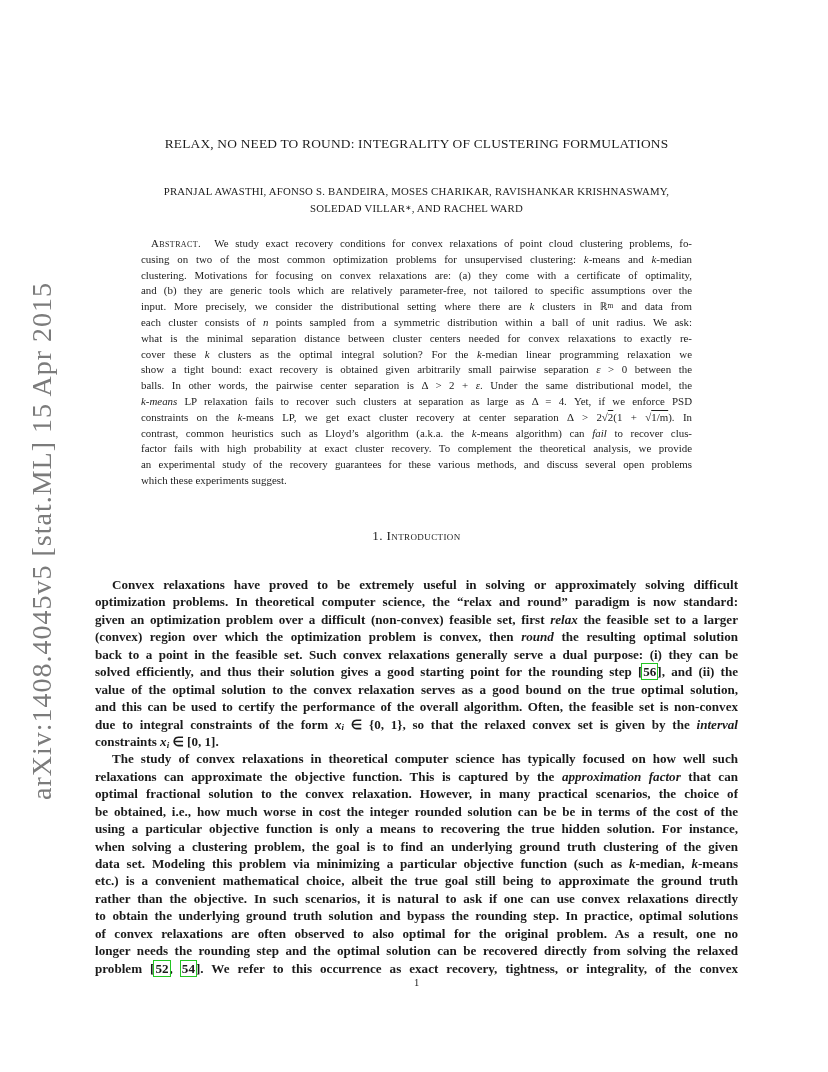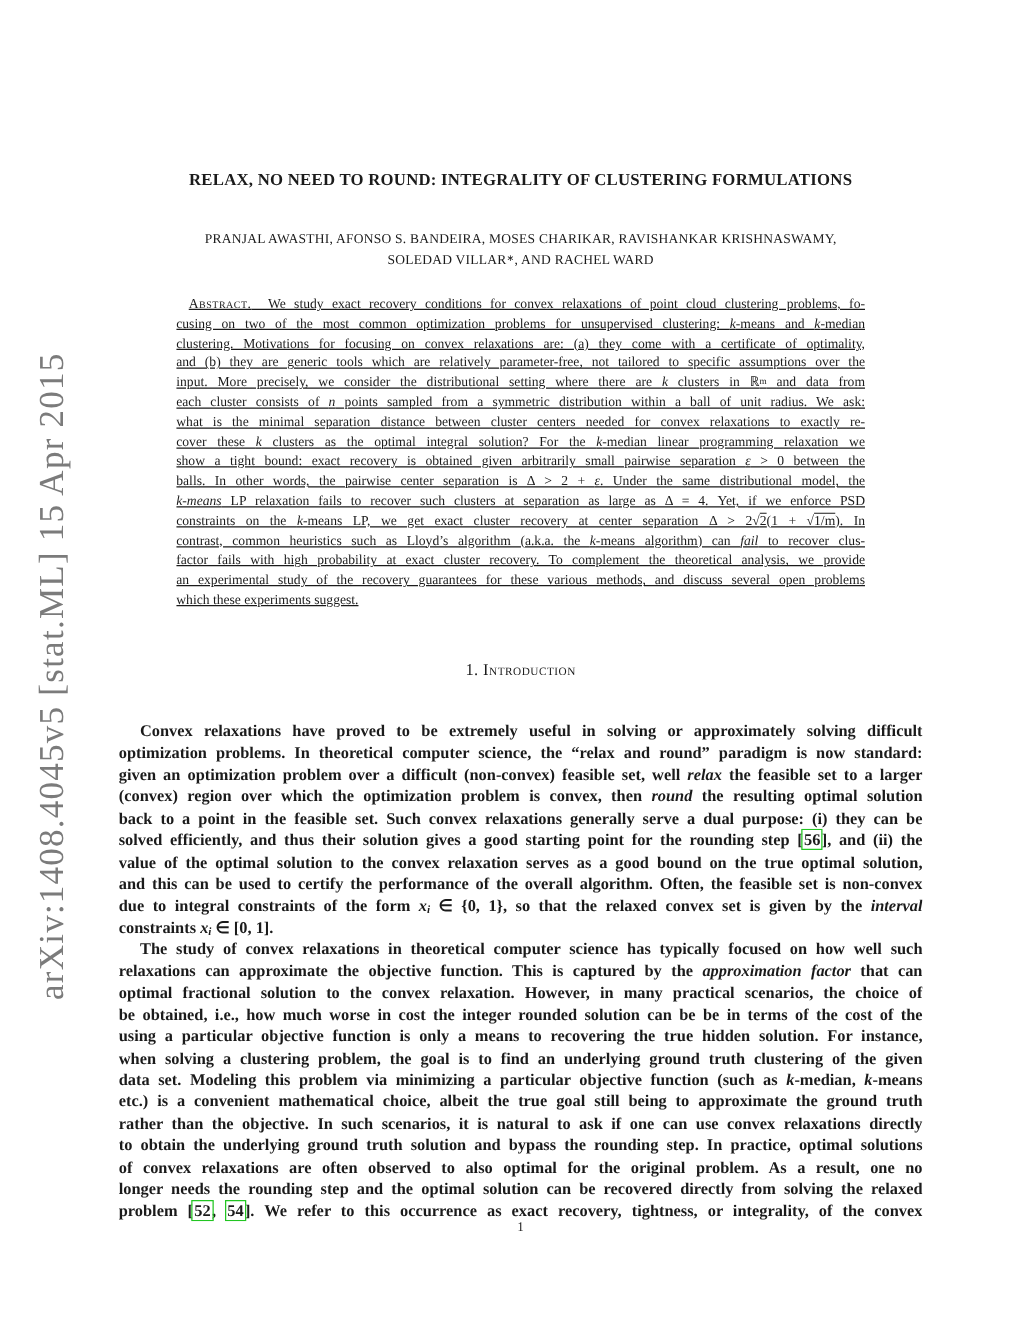--- a/index.html
+++ b/index.html
@@ -9,30 +9,30 @@
     overflow:hidden;
   }
   .stamp {
     position:absolute; left:42px; top:541px;
     transform:translate(-50%,-50%) rotate(-90deg);
     white-space:nowrap; font-size:28px; color:var(--stamp,#7b7b7b);
     letter-spacing:1px;
   }
   .title {
     position:absolute; left:95px; width:643px; top:136px;
-    text-align:center; font-weight:bold; font-size:13.4px; letter-spacing:0.2px;
+    text-align:center; font-weight:normal; font-size:13.4px; letter-spacing:0.2px;
   }
   .authors {
     position:absolute; left:95px; width:643px; top:183px;
     text-align:center; font-size:10.8px; line-height:17.3px; letter-spacing:0.2px;
   }
   .abstract {
     position:absolute; left:141px; width:551px; top:236px; font-size:10.9px;
   }
-  .abstract .rline { height:15.8px; line-height:15.8px;text-decoration:underline; }
+  .abstract .rline { height:15.8px; line-height:15.8px; }
   .abstract .rline.ind { text-indent:10px; }
   .heading {
     position:absolute; left:95px; width:643px; top:528px;
     text-align:center; font-size:13.2px; letter-spacing:0.3px;
   }
   .bodytext {
     position:absolute; left:95px; width:643px; top:576px; font-size:13.1px;
   }
   .bodytext .rline { height:17.45px; line-height:17.45px;font-weight:bold; }
   .bodytext .rline.ind { text-indent:17px; }
@@ -81,21 +81,21 @@
       <div class="rline"><span>an experimental study of the recovery guarantees for these various methods, and discuss several open problems</span></div>
       <div class="rline end"><span>which these experiments suggest.</span></div>
     </div>
 
   <div class="heading"><span>1. </span><span class="seg-sc">Introduction</span></div>
 
   <div class="bodytext">
     <div>
         <div class="rline ind"><span>Convex relaxations have proved to be extremely useful in solving or approximately solving difficult</span></div>
         <div class="rline"><span>optimization problems. In theoretical computer science, the “relax and round” paradigm is now standard:</span></div>
-        <div class="rline"><span>given an optimization problem over a difficult (non-convex) feasible set, well </span><span class="seg-i">relax</span><span> the feasible set to a larger</span></div>
+        <div class="rline"><span>given an optimization problem over a difficult (non-convex) feasible set, first </span><span class="seg-i">relax</span><span> the feasible set to a larger</span></div>
         <div class="rline"><span>(convex) region over which the optimization problem is convex, then </span><span class="seg-i">round</span><span> the resulting optimal solution</span></div>
         <div class="rline"><span>back to a point in the feasible set. Such convex relaxations generally serve a dual purpose: (i) they can be</span></div>
         <div class="rline"><span>solved efficiently, and thus their solution gives a good starting point for the rounding step [</span><span class="seg-cite">56</span><span>], and (ii) the</span></div>
         <div class="rline"><span>value of the optimal solution to the convex relaxation serves as a good bound on the true optimal solution,</span></div>
         <div class="rline"><span>and this can be used to certify the performance of the overall algorithm. Often, the feasible set is non-convex</span></div>
         <div class="rline"><span>due to integral constraints of the form </span><span class="seg-i">x</span><span class="seg-sub">i</span><span> ∈ {0, 1}, so that the relaxed convex set is given by the </span><span class="seg-i">interval</span></div>
         <div class="rline end"><span>constraints </span><span class="seg-i">x</span><span class="seg-sub">i</span><span> ∈ [0, 1].</span></div>
       </div>
     <div>
         <div class="rline ind"><span>The study of convex relaxations in theoretical computer science has typically focused on how well such</span></div>

